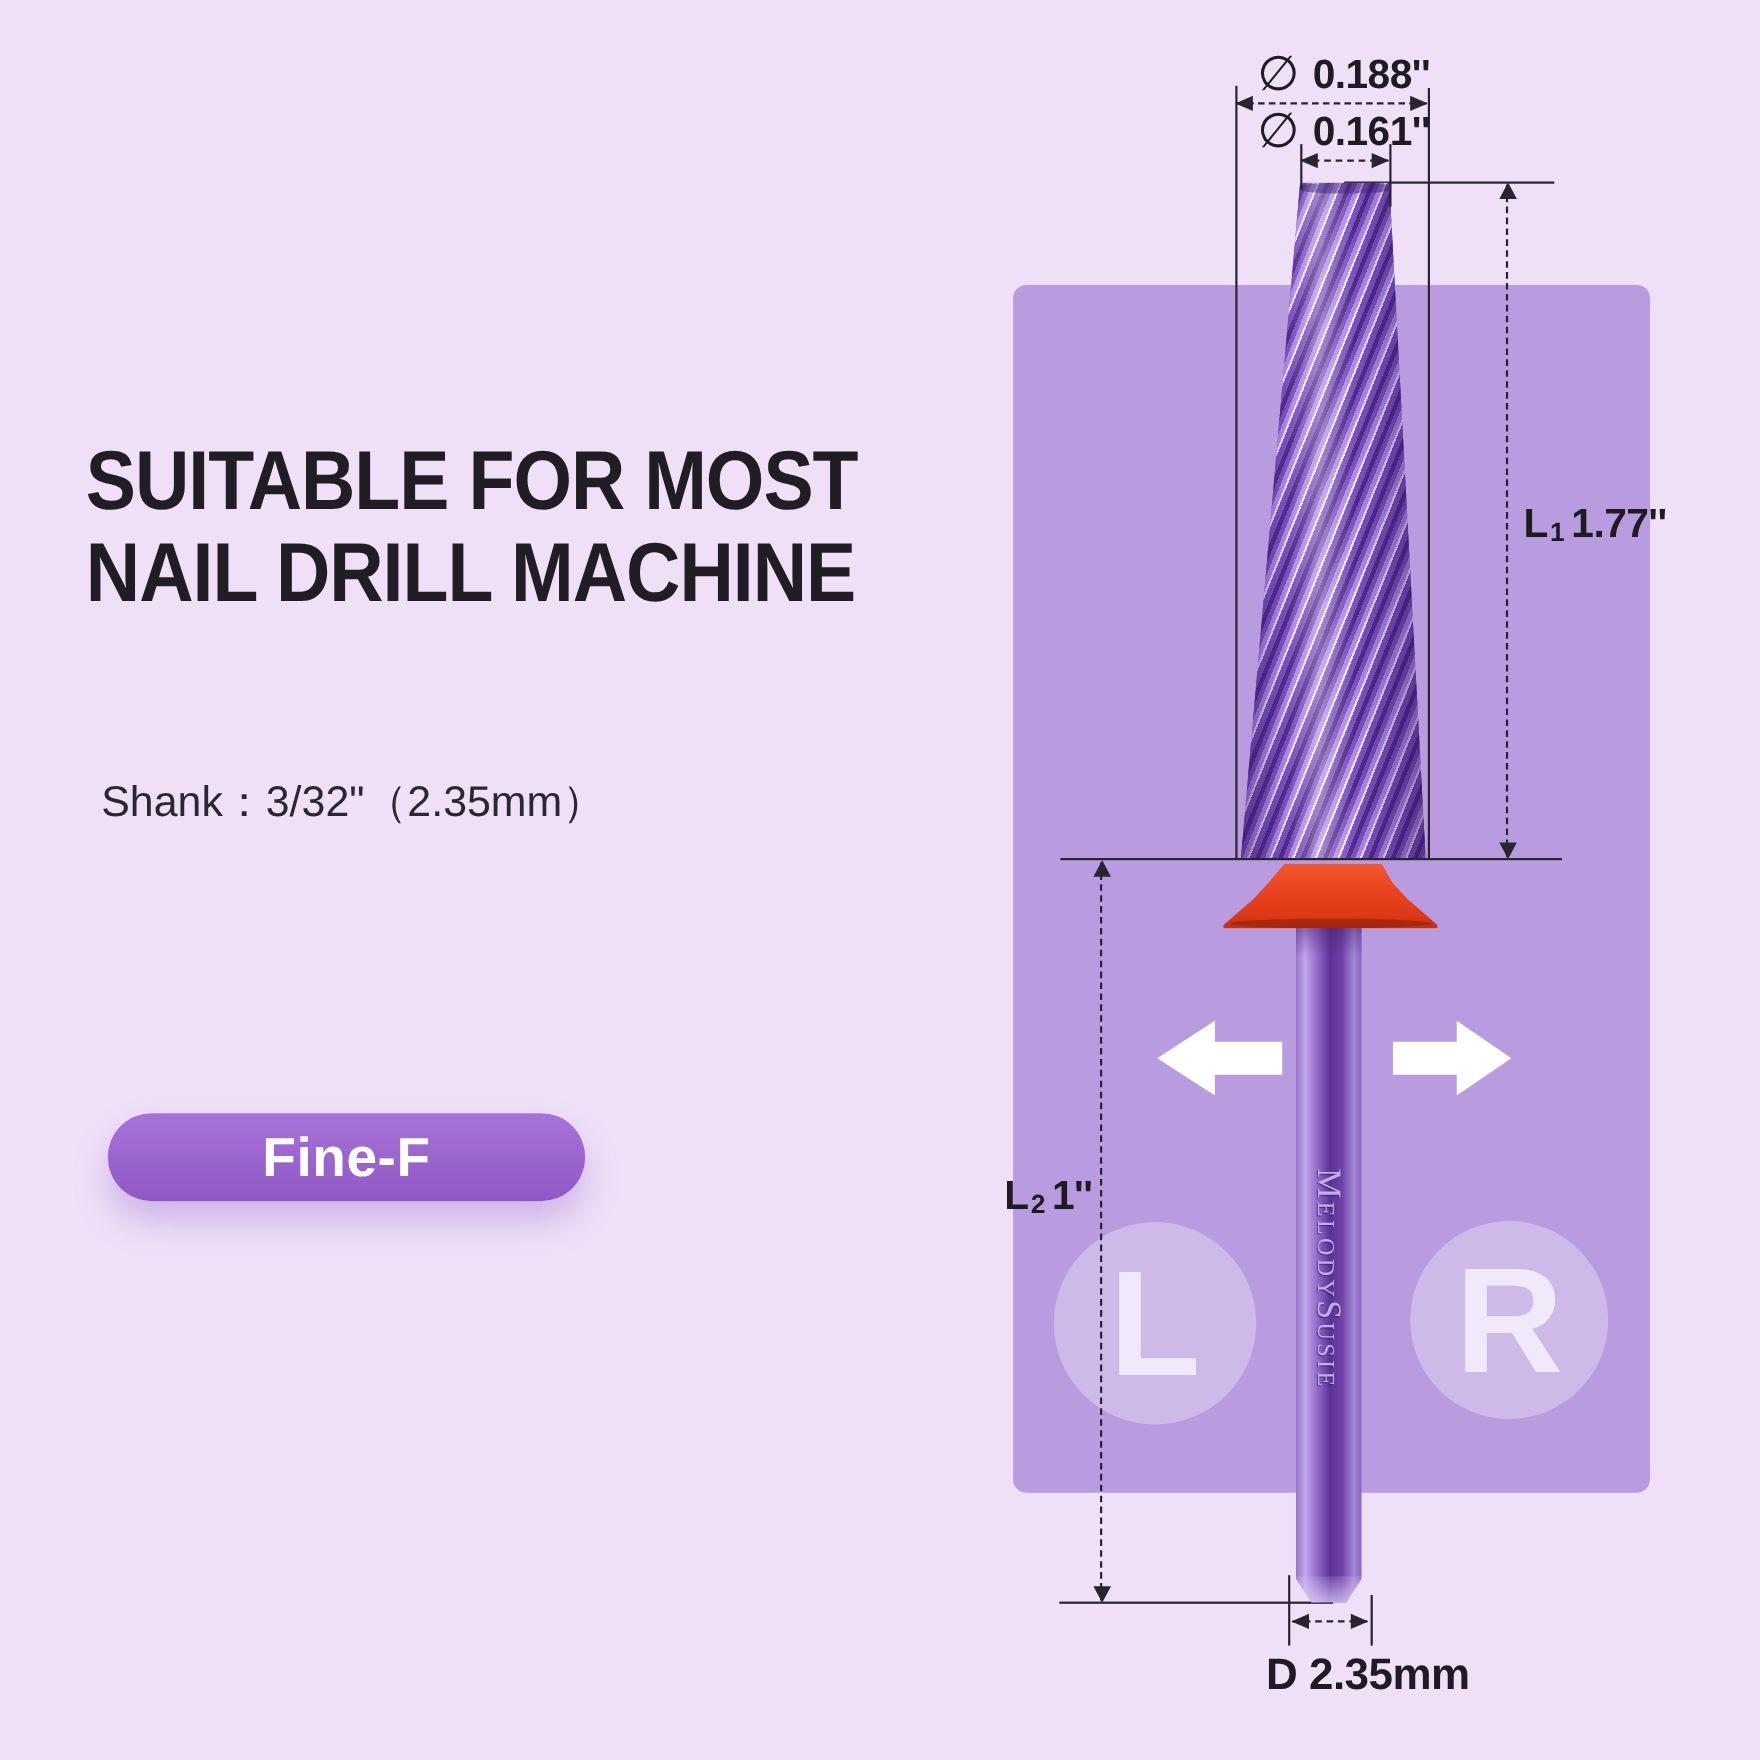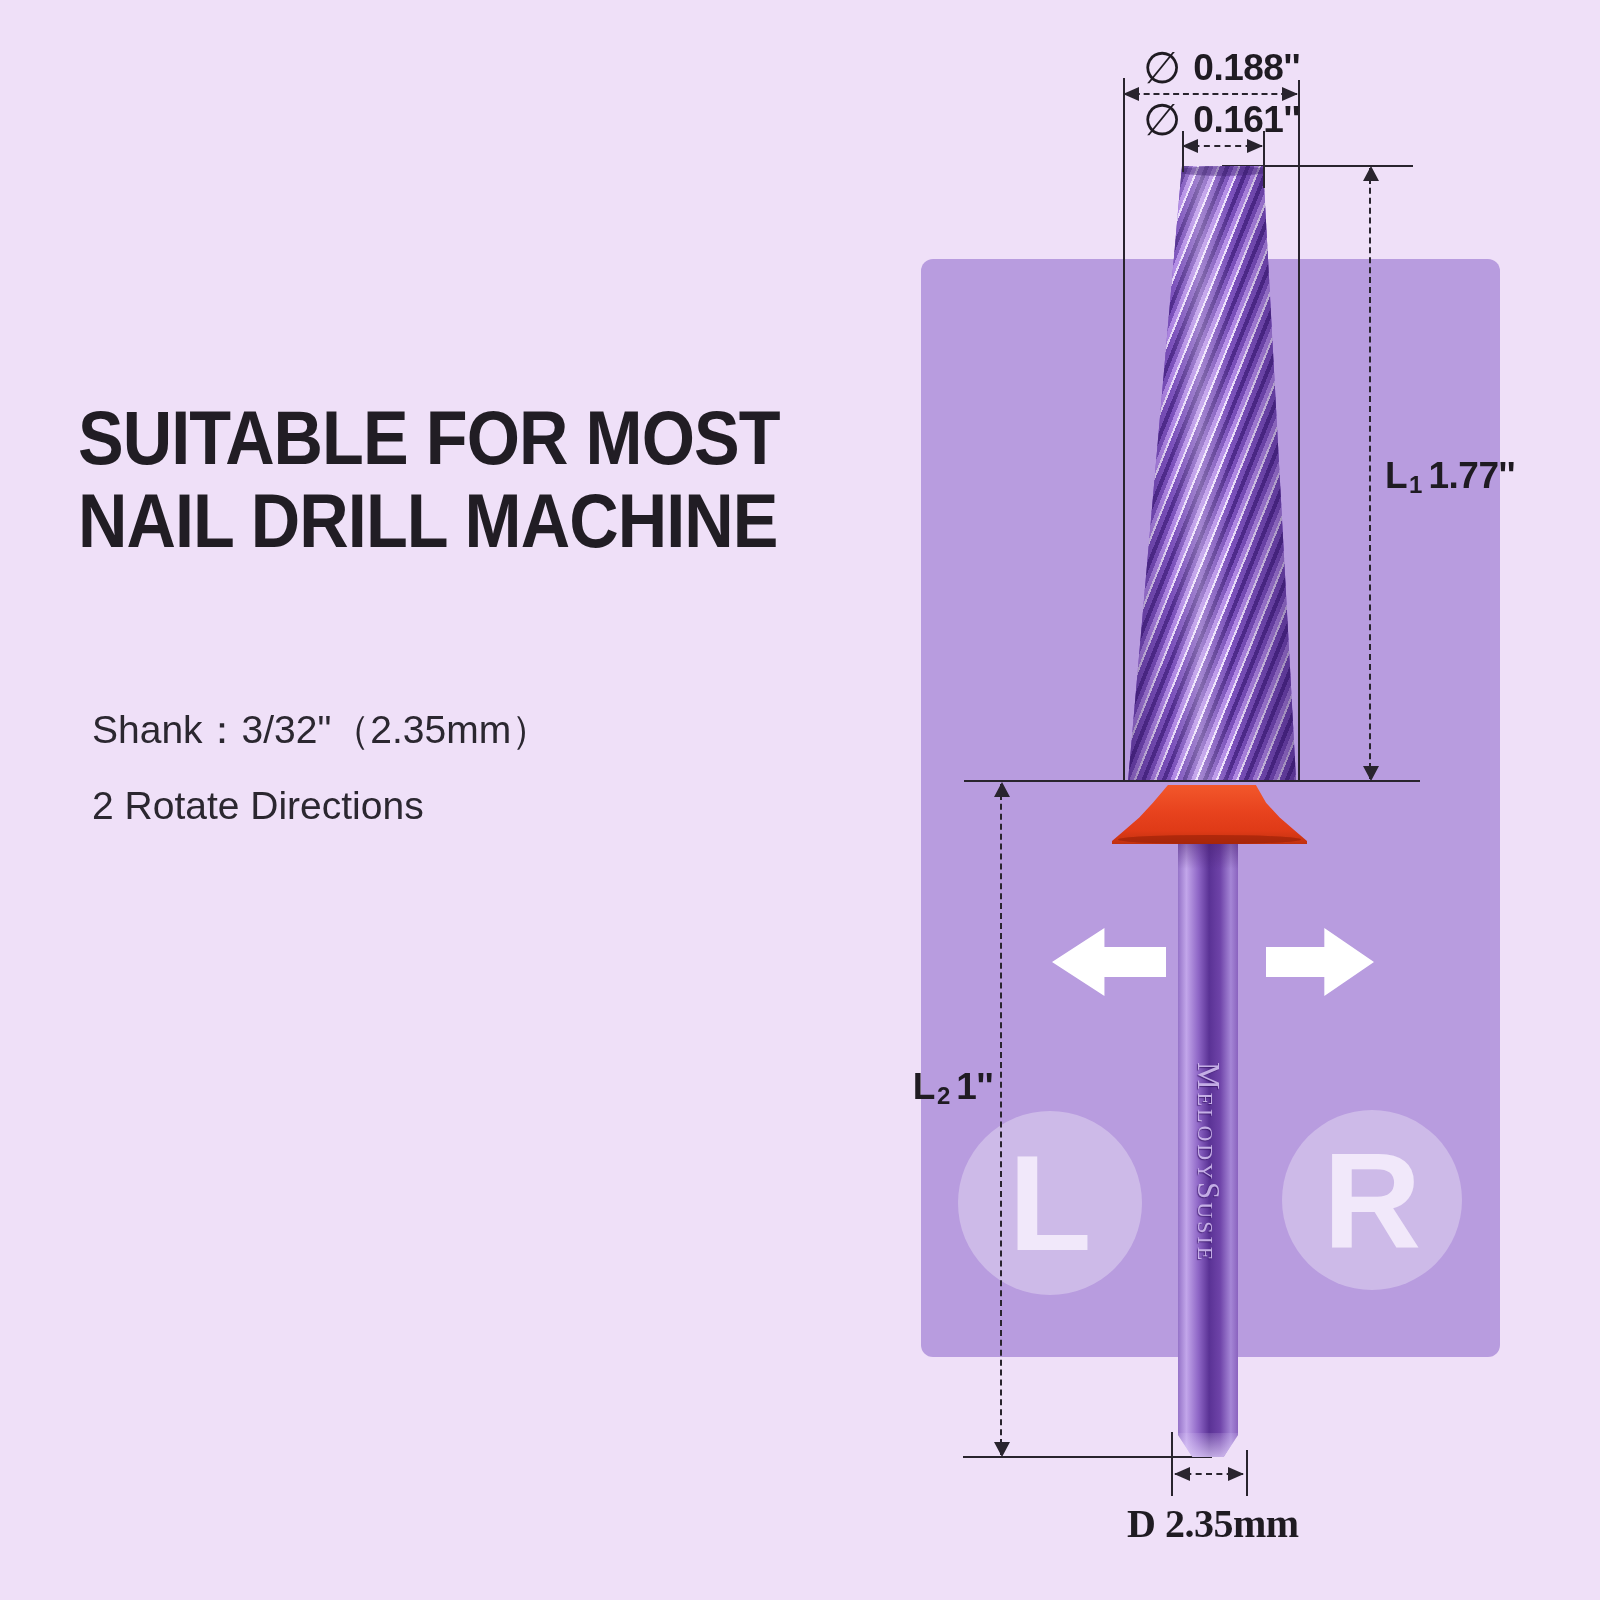--- a/index.html
+++ b/index.html
@@ -131,23 +131,25 @@
 
 <div class="stage">
 
   <div class="title">
     <div>SUITABLE FOR MOST</div>
     <div>NAIL DRILL MACHINE</div>
   </div>
 
   <div class="specs">
     <div>Shank：3/32"（2.35mm）</div>
-    <div>2 Rotate Directions</div>
-  </div>
-
+  </div>
+
+  <div class="pill">
+    <span>Fine-F</span>
+  </div>
 
   <div class="panel"></div>
 
   <div class="dir-circle l">
     <span>L</span>
   </div>
   <div class="dir-circle r">
     <span>R</span>
   </div>
 
@@ -194,17 +196,17 @@
   <div class="dim-label" style="left:1385px;top:455px;">
     <span class="val">L</span>
     <span class="sub">1</span>
     <span class="val">1.77''</span>
   </div>
   <div class="dim-label" style="left:896px;top:1066px;width:97px;justify-content:flex-end;">
     <span class="val">L</span>
     <span class="sub">2</span>
     <span class="val">1''</span>
   </div>
-  <div class="dim-label" style="left:1127px;top:1500px;font-family:Liberation Serif, serif;">
+  <div class="dim-label" style="left:1151px;top:1500px;">
     <span class="val" style="font-size:40px;">D 2.35mm</span>
   </div>
 
 </div>
 
 </body></html>

